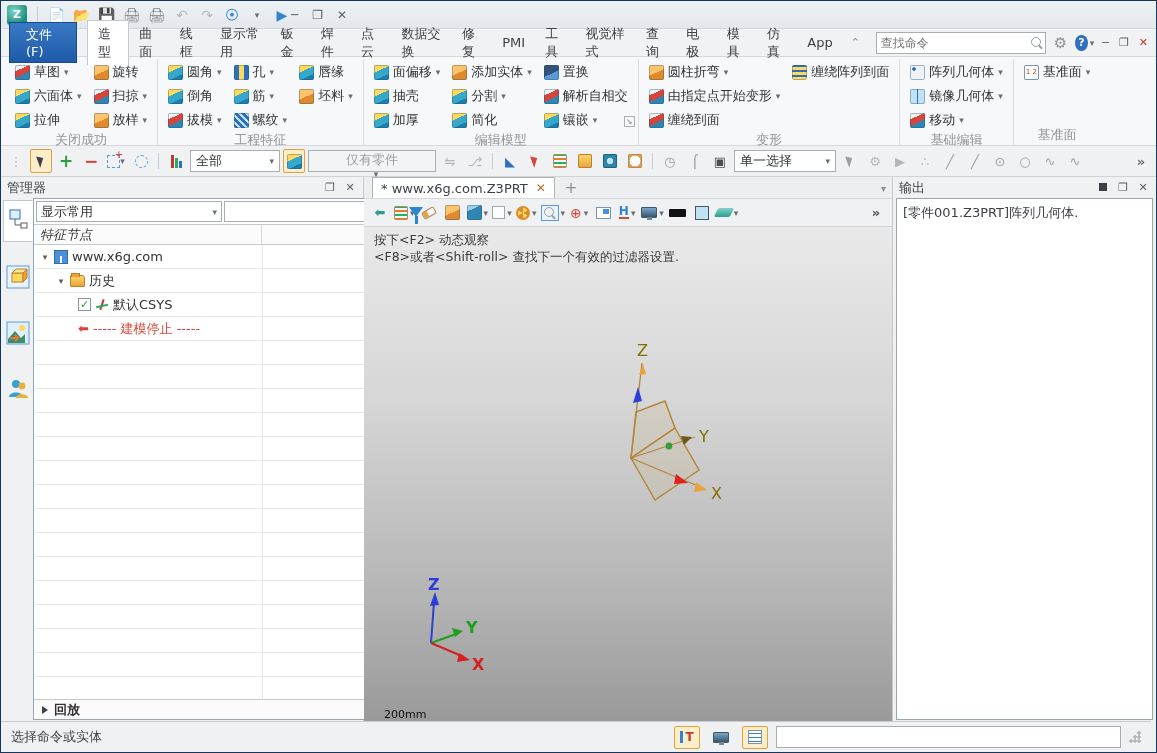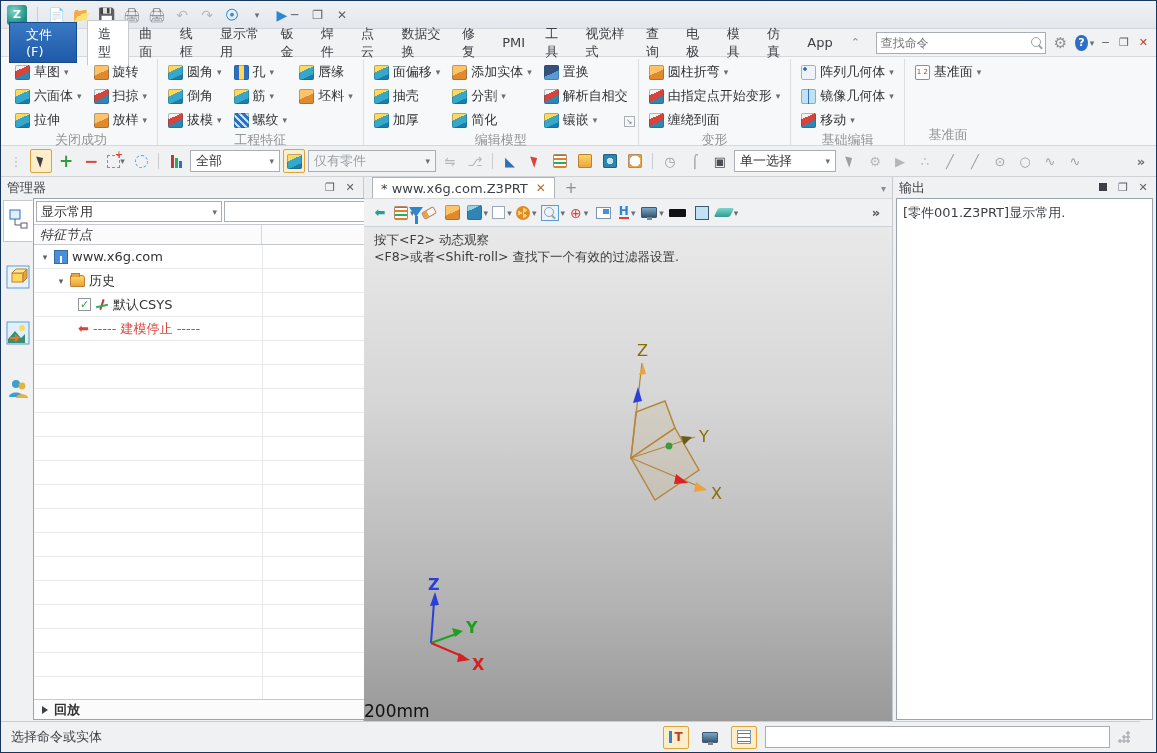--- a/index.html
+++ b/index.html
@@ -55,21 +55,21 @@
   .tb { height:24px; min-width:22px; display:flex; align-items:center; justify-content:center; font-size:13px; color:#4a4f55; cursor:default; }
   .tb.hl { border:1px solid #dca33f; background:#fdeec9; border-radius:2px; }
   .tb .plus { color:#2f9d3f; font-weight:bold; font-size:17px; }
   .tb .minus{ color:#d8443a; font-weight:bold; font-size:17px; }
   .dashbox { width:13px; height:13px; border:1px dashed #5b9bd5; position:relative; }
   .dashbox::after { content:"+"; position:absolute; right:-4px; top:-7px; color:#d8443a; font-size:10px; }
   .dashcirc { width:13px; height:13px; border:1px dashed #5b9bd5; border-radius:50%; }
   .fbars { display:flex; gap:1px; align-items:flex-end; height:13px; }
   .fbars i { width:3px; display:block; } .fbars i:nth-child(1){height:13px;background:#c0392b;} .fbars i:nth-child(2){height:10px;background:#27ae60;} .fbars i:nth-child(3){height:7px;background:#2f6fc0;}
   .selbox { height:22px; background:#fff; border:1px solid #a9aeb4; display:flex; align-items:center; justify-content:space-between; padding:0 5px; font-size:13px; }
-  .selbox.dis { background:#f3f4f5; color:#9aa0a6; }
+  .selbox.dis { background:#f3f4f5; color:#9aa0a6;flex-direction:column; }
   .selbox .drop { margin-left:8px; }
   .cursor-g { width:0; height:0; border-left:6px solid #3c4046; border-top:4px solid transparent; border-bottom:8px solid transparent; transform:rotate(-20deg); }
   .cursor-r { width:0; height:0; border-left:6px solid #d8443a; border-top:4px solid transparent; border-bottom:8px solid transparent; transform:rotate(-20deg); }
   .mini { width:14px; height:14px; border-radius:2px; }
   .m-list { background:#fff repeating-linear-gradient(0deg,#e67e22 0 2px,#fff 2px 4px,#27ae60 4px 6px,#fff 6px 8px); box-shadow:inset 0 0 0 1px #b8876a; }
   .m-folder { background:linear-gradient(#ffd76b,#e8a33c); box-shadow:inset 0 0 0 1px #c07f2a; }
   .m-globe { background:radial-gradient(circle,#bfe3f2 30%,#2e86ab 31%); box-shadow:inset 0 0 0 1px #1f5f80; }
   .m-clock { background:radial-gradient(circle,#fff 55%,#e8a33c 56%); box-shadow:inset 0 0 0 1px #b8876a; }
   .overflow { color:#6a6f75; font-weight:bold; }
 
@@ -127,30 +127,30 @@
   .monitor { width:16px; height:11px; background:linear-gradient(#7ca7c8,#33566f); border:1px solid #44576a; border-radius:1px; position:relative; }
   .monitor::after { content:""; position:absolute; left:5px; bottom:-3px; width:5px; height:3px; background:#7a8590; }
   .bswatch { width:17px; height:8px; background:#111; border-radius:1px; }
   .cswatch { width:14px; height:14px; background:#bfe3f2; border:1px solid #44576a; }
   .surf { width:16px; height:9px; background:linear-gradient(#7fd4c8,#2e9d8f); transform:skewX(-25deg); border-radius:2px; }
   .eraser { width:14px; height:8px; background:linear-gradient(90deg,#e8a33c 0 40%,#f5f5f5 40%); border:1px solid #b8876a; transform:rotate(-30deg); border-radius:2px; }
   .exit-ic { color:#2e9d8f; font-weight:bold; }
 
   #viewport { flex:1; position:relative; background:linear-gradient(#e9e9e9 0%,#d6d6d6 35%,#b4b4b4 75%,#999 100%); overflow:hidden; }
   #hints { position:absolute; left:10px; top:4px; color:#3c3c3c; font-size:12.5px; line-height:17px; }
-  #scale-label { position:absolute; left:0; bottom:2px; color:#111; font-size:17px; }
+  #scale-label { position:absolute; left:20px; bottom:2px; color:#111; font-size:11px; }
   .axisZ { fill:#2b3fd6; } .axisYg { fill:#1ea01e; } .axisXr { fill:#d42020; }
 
   
   #output { width:264px; background:#f0f1f3; border-left:1px solid #c6cace; display:flex; flex-direction:column; }
   #out-body { flex:1; margin:0 3px 3px 3px; background:#fff; border:1px solid #9aa4ae; padding:4px 6px; font-size:13px; line-height:19px; color:#3c3f44; }
   .pin-sq { width:8px; height:8px; background:#3c4046; display:inline-block; }
 
   
-  #statusbar { position:absolute; bottom:0; left:0; right:16px; height:31px; background:#f0f1f3; border-top:1px solid #c8cbd0; display:flex; align-items:center; padding:0 10px; gap:8px; }
+  #statusbar { position:absolute; bottom:0; left:0; right:5px; height:31px; background:#f0f1f3; border-top:1px solid #c8cbd0; display:flex; align-items:center; padding:0 10px; gap:8px; }
   #status-msg { flex:1; color:#3c3f44; }
   .sb-ic { width:26px; height:23px; display:flex; align-items:center; justify-content:center; }
   .sb-ic.hl { border:1px solid #dca33f; background:#fdeec9; border-radius:2px; }
   .doc-lines { width:14px; height:14px; background:#fff repeating-linear-gradient(0deg,#2e86d0 2px,#2e86d0 3.5px,#fff 3.5px,#fff 6px); box-shadow:inset 0 0 0 1px #7c93ab; }
   .tool-t { color:#c0392b; font-weight:bold; font-size:12px; border-left:3px solid #2e86d0; padding-left:2px; line-height:12px; }
   #status-input { width:345px; height:22px; border:1px solid #a9adb2; background:#fff; font-family:inherit; }
   .grip { width:12px; height:12px; background:
       radial-gradient(circle at 10px 2px,#b3b7bb 1.5px,transparent 2px),
       radial-gradient(circle at 6px 6px,#b3b7bb 1.5px,transparent 2px),
       radial-gradient(circle at 10px 6px,#b3b7bb 1.5px,transparent 2px),
@@ -371,20 +371,26 @@
               <span class="drop">▾</span>
             </div>
           <div class="ritem">
               <span class="ricon ic-red"></span>
               <span class="rlabel">由指定点开始变形</span>
               <span class="drop">▾</span>
             </div>
           <div class="ritem">
               <span class="ricon ic-red"></span>
               <span class="rlabel">缠绕到面</span>
+            </div>
+        </div>
+        <div class="rcol">
+          <div class="ritem">
+              <span class="ricon ic-grid"></span>
+              <span class="rlabel">缠绕阵列到面</span>
             </div>
         </div>
       </div>
       <div class="gname">变形</div>
     </div>
 
     <div class="rgroup">
       <div class="rcols">
         <div class="rcol">
           <div class="ritem">
@@ -713,21 +719,21 @@
 
     <div id="output">
       <div class="pane-title">
         <span>输出</span>
         <span class="sp"></span>
         <span class="pane-btn"><span class="pin-sq"></span></span>
         <span class="pane-btn">❐</span>
         <span class="pane-btn">✕</span>
       </div>
       <div id="out-body">
-        <div>[零件001.Z3PRT]显示常用.</div>
+        <div>[零件001.Z3PRT]阵列几何体.</div>
       </div>
     </div>
   </div>
 
   <div id="statusbar">
     <div id="status-msg">选择命令或实体</div>
     <span class="sb-ic hl">
         <span class="tool-t">T</span>
       </span>
     <span class="sb-ic">

